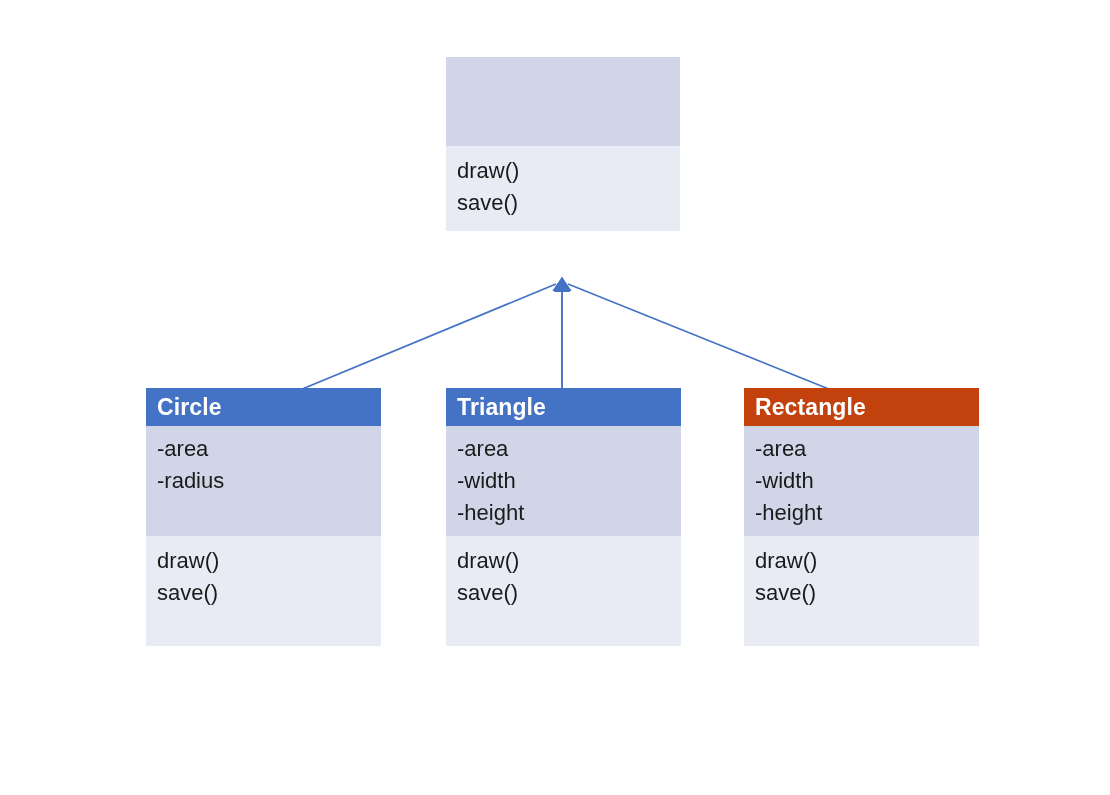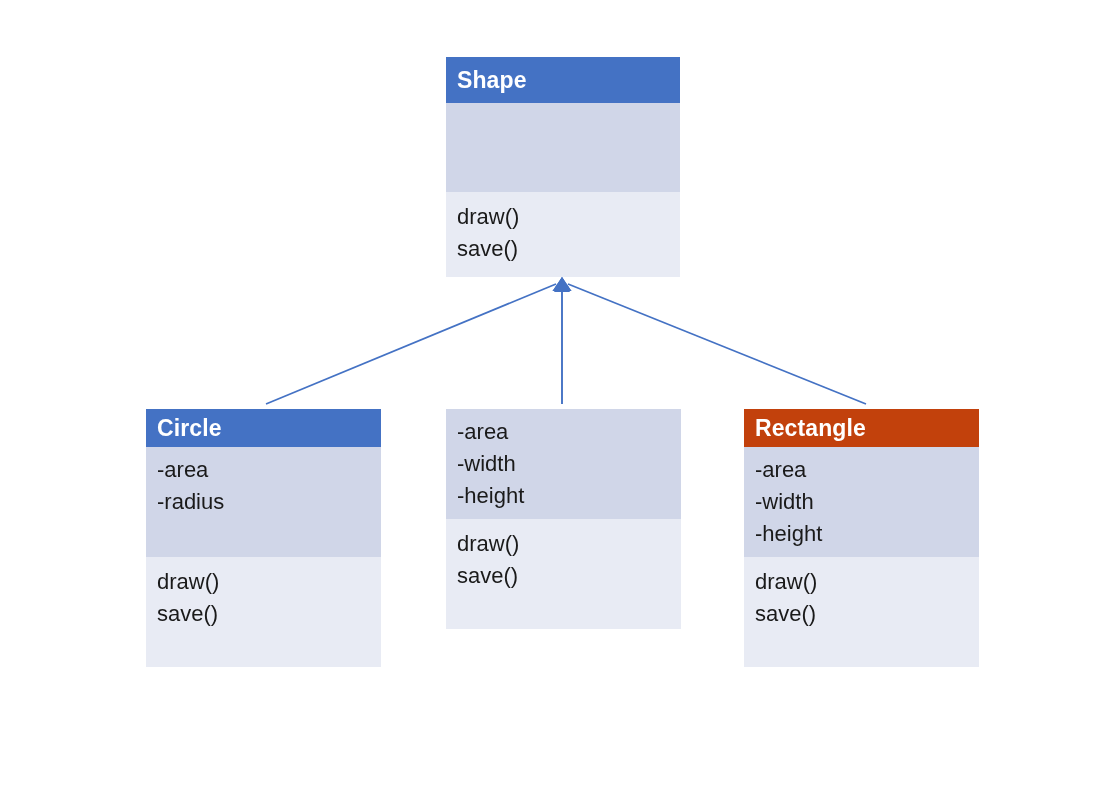--- a/index.html
+++ b/index.html
@@ -75,21 +75,21 @@
     overflow: hidden;
   }
 
   
   #class-shape          { left: 446px; top: 57px;  width: 234px; height: 220px; }
   #class-shape .uml-header  { height: 46px; }
   #class-shape .uml-attrs   { height: 89px; }
   #class-shape .uml-methods { height: 85px; }
 
   
-  .subclass { top: 409px; width: 235px; height: 258px; }
+  .subclass { top: 388px; width: 235px; height: 258px; }
   .subclass .uml-header  { height: 38px; }
   .subclass .uml-attrs   { height: 110px; }
   .subclass .uml-methods { height: 110px; }
 
   #class-circle    { left: 146px; }
   #class-triangle  { left: 446px; }
   #class-rectangle { left: 744px; }
 </style>
 </head>
 <body style="background: rgb(255, 255, 255);">
@@ -108,35 +108,35 @@
       <polygon points="562,277 552.5,291 571.5,291" fill="#4472c4"></polygon>
     </g>
 
     <g>
       <line x1="562" y1="404" x2="562" y2="288" stroke="#4472c4" stroke-width="1.9"></line>
       <polygon points="562,277 554,292 570,292" fill="#4472c4"></polygon>
     </g>
   </svg>
 
   <div class="uml-class" id="class-shape">
-    <div class="uml-header" style="background-color: rgb(68, 114, 196); color: rgb(255, 255, 255);">Shape</div>
     <div class="uml-attrs" style="background-color: rgb(208, 214, 232); color: rgb(26, 26, 26);"></div>
     <div class="uml-methods" style="background-color: rgb(232, 235, 244); color: rgb(26, 26, 26);">draw()
 save()</div>
   </div>
 
   <div class="uml-class subclass" id="class-circle">
     <div class="uml-header" style="background-color: rgb(68, 114, 196); color: rgb(255, 255, 255);">Circle</div>
     <div class="uml-attrs" style="background-color: rgb(208, 214, 232); color: rgb(26, 26, 26);">-area
 -radius</div>
     <div class="uml-methods" style="background-color: rgb(232, 235, 244); color: rgb(26, 26, 26);">draw()
 save()</div>
   </div>
 
   <div class="uml-class subclass" id="class-triangle">
+    <div class="uml-header" style="background-color: rgb(68, 114, 196); color: rgb(255, 255, 255);">Triangle</div>
     <div class="uml-attrs" style="background-color: rgb(208, 214, 232); color: rgb(26, 26, 26);">-area
 -width
 -height</div>
     <div class="uml-methods" style="background-color: rgb(232, 235, 244); color: rgb(26, 26, 26);">draw()
 save()</div>
   </div>
 
   <div class="uml-class subclass" id="class-rectangle">
     <div class="uml-header" style="background-color: #c2410c; color: rgb(255, 255, 255);">Rectangle</div>
     <div class="uml-attrs" style="background-color: rgb(208, 214, 232); color: rgb(26, 26, 26);">-area

